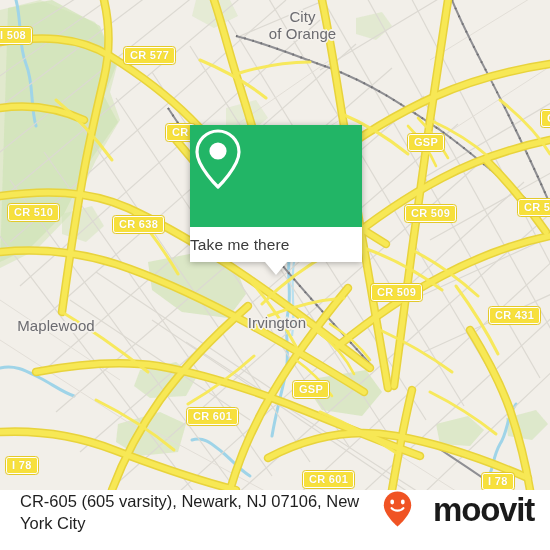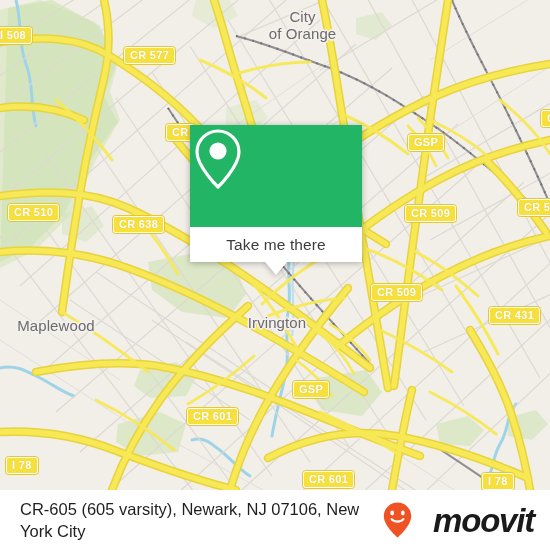--- a/index.html
+++ b/index.html
@@ -61,21 +61,21 @@
     filter: drop-shadow(0 1px 3px rgba(0,0,0,.30));
   }
   .callout-head {
     height: 102px;
     background: #22b566;
     display: flex; align-items: center; justify-content: center;
   }
   .callout-foot {
     height: 35px;
     background: #ffffff;
-    display: flex; align-items: center; justify-content: center;
+    display: flex; align-items: center; 
     color: #3c3c3c;
     font-size: 15.5px;
     letter-spacing: .1px;
   }
   .callout-tail {
     position: absolute;
     left: 50%; top: 137px;
     width: 0; height: 0;
     margin-left: -11px;
     border-left: 11px solid transparent;
@@ -92,36 +92,35 @@
     white-space: nowrap;
     z-index: 5;
   }
 
   
   .bottombar {
     position: absolute;
     left: 0; top: 490px;
     width: 550px; height: 60px;
     background: #ffffff;
-    display: flex; align-items: center;
+    display: flex; align-items: flex-start;
   }
   .caption {
     flex: 1;
     padding-left: 20px;
     padding-right: 8px;
     font-size: 16.5px;
     line-height: 22px;
     color: #1f1f1f;
     max-width: 410px;
   }
   .brand {
     display: flex; align-items: center;
     padding-right: 16px;
     gap: 20px;
-    font-style: italic;
   }
   .brand-mark { width: 31px; height: 38px; flex: none; }
   .brand-name {
     font-size: 33px;
     font-weight: 700;
     color: #1a1a1a;
     letter-spacing: -1.2px;
     line-height: 33px;
   }
 </style>

